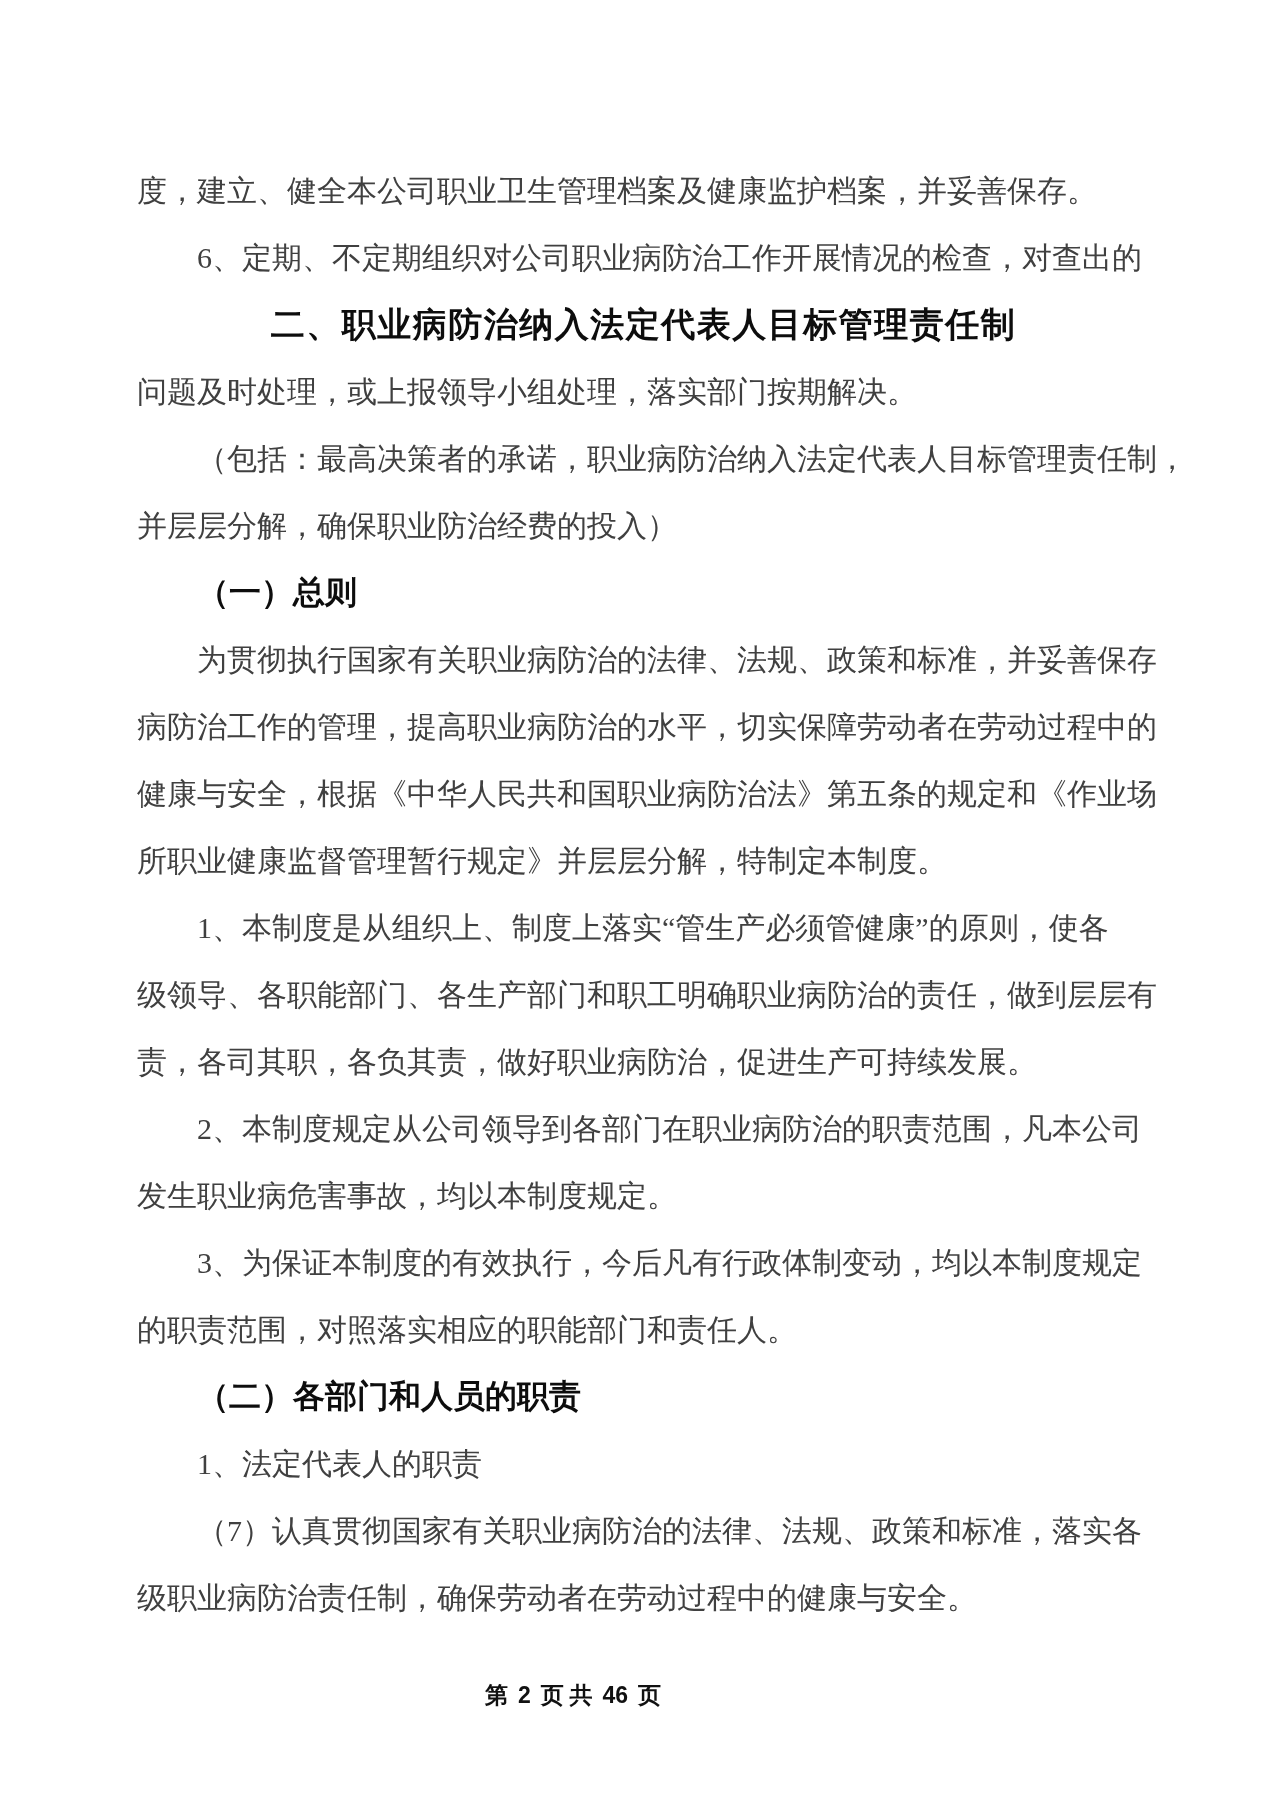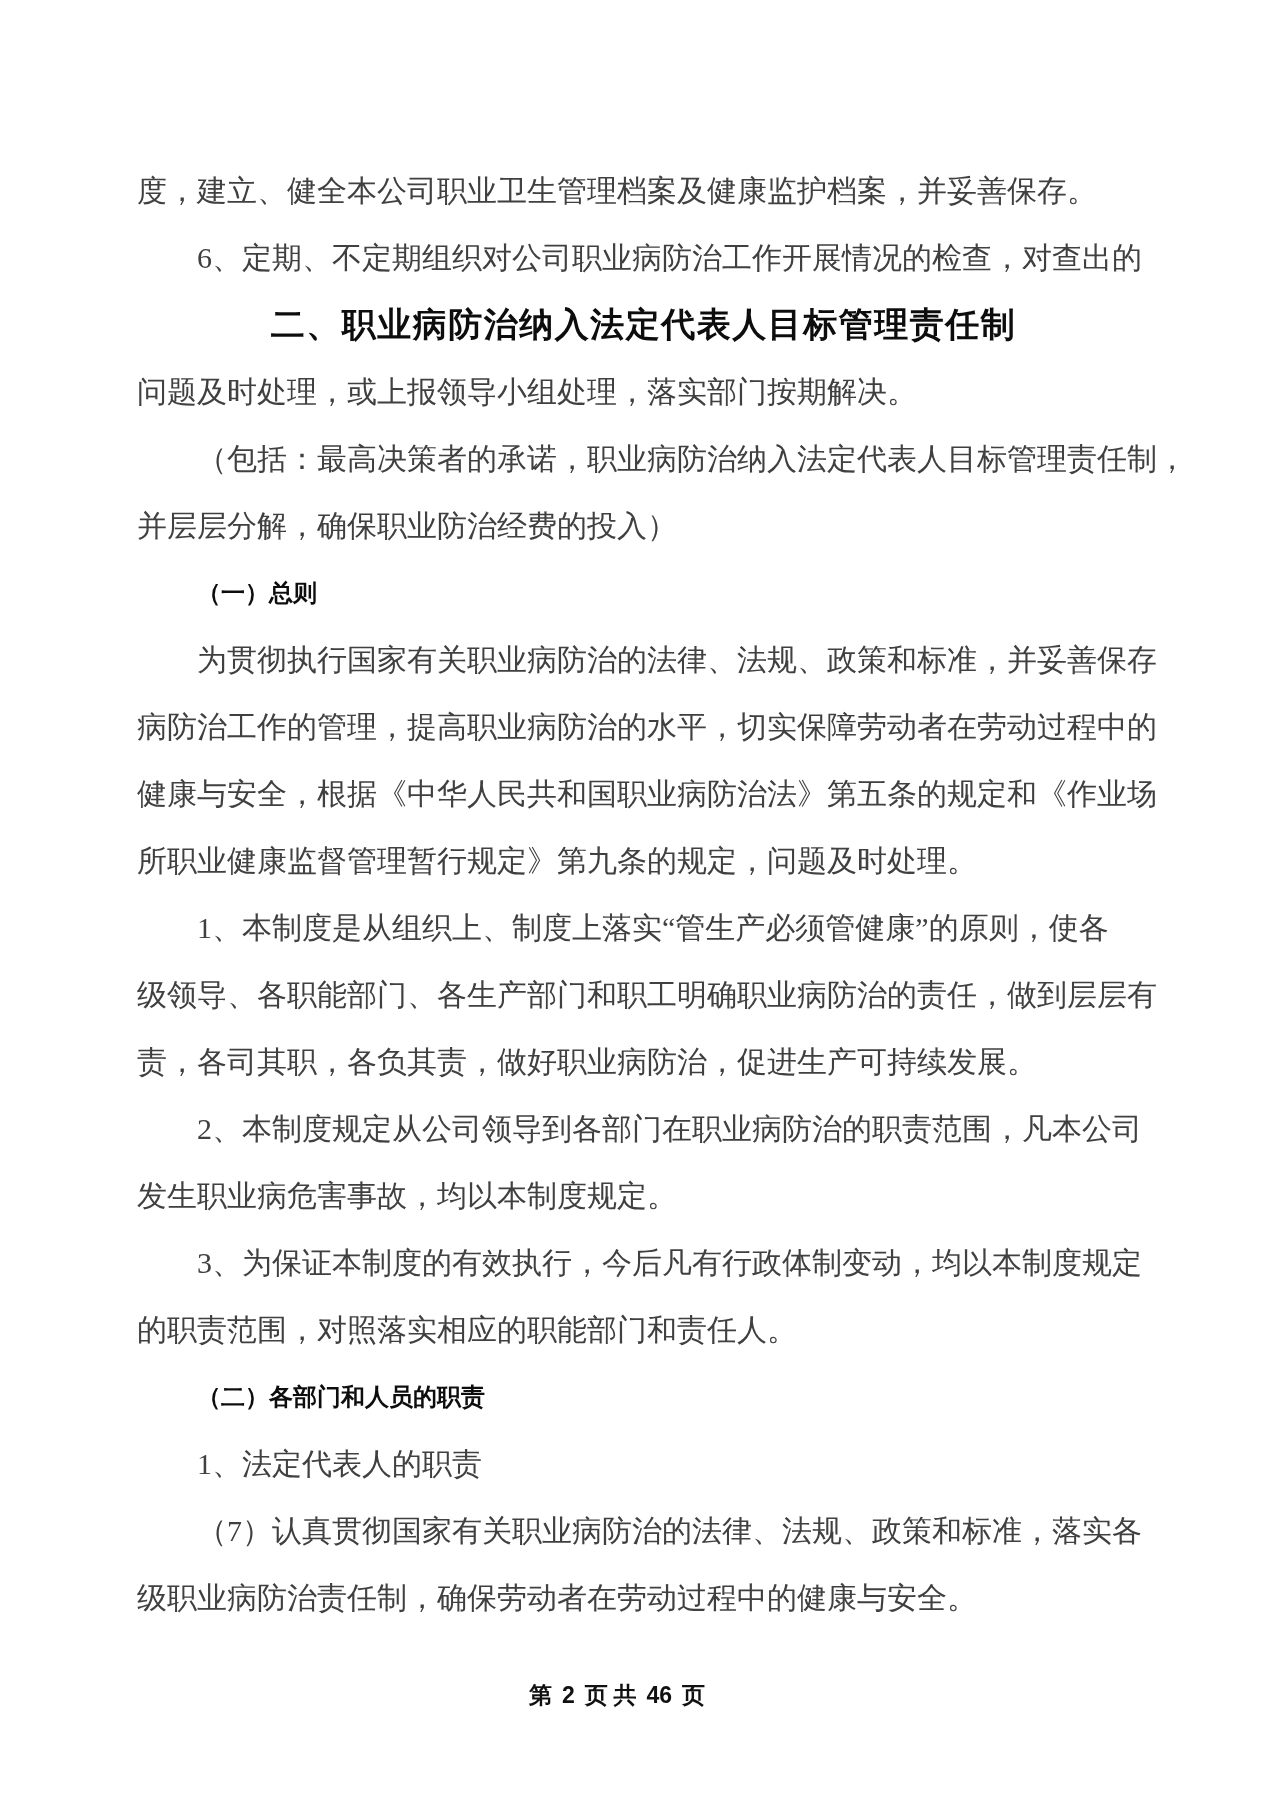--- a/index.html
+++ b/index.html
@@ -35,37 +35,36 @@
     text-align: center;
     font-family: "Liberation Sans", "DejaVu Sans", sans-serif;
     font-weight: bold;
     font-size: 34px;
     letter-spacing: 1.5px;
     color: #0d0d0d;
   }
   .line.h2 {
     font-family: "Liberation Sans", "DejaVu Sans", sans-serif;
     font-weight: bold;
-    font-size: 24px;
+    font-size: 32px;
     padding-left: 60px;
     color: #0d0d0d;
   }
   .footer {
     position: absolute;
     top: 1672px;
     left: 0;
     width: 1146px;
     height: 46px;
     line-height: 46px;
     text-align: center;
     font-size: 23px;
     font-weight: bold;
     font-family: "Liberation Serif", "DejaVu Serif", serif;
     color: #111111;
-    padding-left: 44px;
   }
   .footer .num {
     font-family: "Liberation Sans", "DejaVu Sans", sans-serif;
     margin: 0 9px;
   }
   .footer .word {
     margin: 0 1px;
   }
 </style>
 </head>
@@ -76,21 +75,21 @@
       <div class="line body">度，建立、健全本公司职业卫生管理档案及健康监护档案，并妥善保存。</div>
       <div class="line body indent">6、定期、不定期组织对公司职业病防治工作开展情况的检查，对查出的</div>
       <div class="line h1">二、职业病防治纳入法定代表人目标管理责任制</div>
       <div class="line body">问题及时处理，或上报领导小组处理，落实部门按期解决。</div>
       <div class="line body indent">（包括：最高决策者的承诺，职业病防治纳入法定代表人目标管理责任制，</div>
       <div class="line body">并层层分解，确保职业防治经费的投入）</div>
       <div class="line h2">（一）总则</div>
       <div class="line body indent">为贯彻执行国家有关职业病防治的法律、法规、政策和标准，并妥善保存</div>
       <div class="line body">病防治工作的管理，提高职业病防治的水平，切实保障劳动者在劳动过程中的</div>
       <div class="line body">健康与安全，根据《中华人民共和国职业病防治法》第五条的规定和《作业场</div>
-      <div class="line body">所职业健康监督管理暂行规定》第九条的规定，问题及时处理。</div>
+      <div class="line body">所职业健康监督管理暂行规定》并层层分解，特制定本制度。</div>
       <div class="line body indent">1、本制度是从组织上、制度上落实“管生产必须管健康”的原则，使各</div>
       <div class="line body">级领导、各职能部门、各生产部门和职工明确职业病防治的责任，做到层层有</div>
       <div class="line body">责，各司其职，各负其责，做好职业病防治，促进生产可持续发展。</div>
       <div class="line body indent">2、本制度规定从公司领导到各部门在职业病防治的职责范围，凡本公司</div>
       <div class="line body">发生职业病危害事故，均以本制度规定。</div>
       <div class="line body indent">3、为保证本制度的有效执行，今后凡有行政体制变动，均以本制度规定</div>
       <div class="line body">的职责范围，对照落实相应的职能部门和责任人。</div>
       <div class="line h2">（二）各部门和人员的职责</div>
       <div class="line body indent">1、法定代表人的职责</div>
       <div class="line body indent">（7）认真贯彻国家有关职业病防治的法律、法规、政策和标准，落实各</div>

